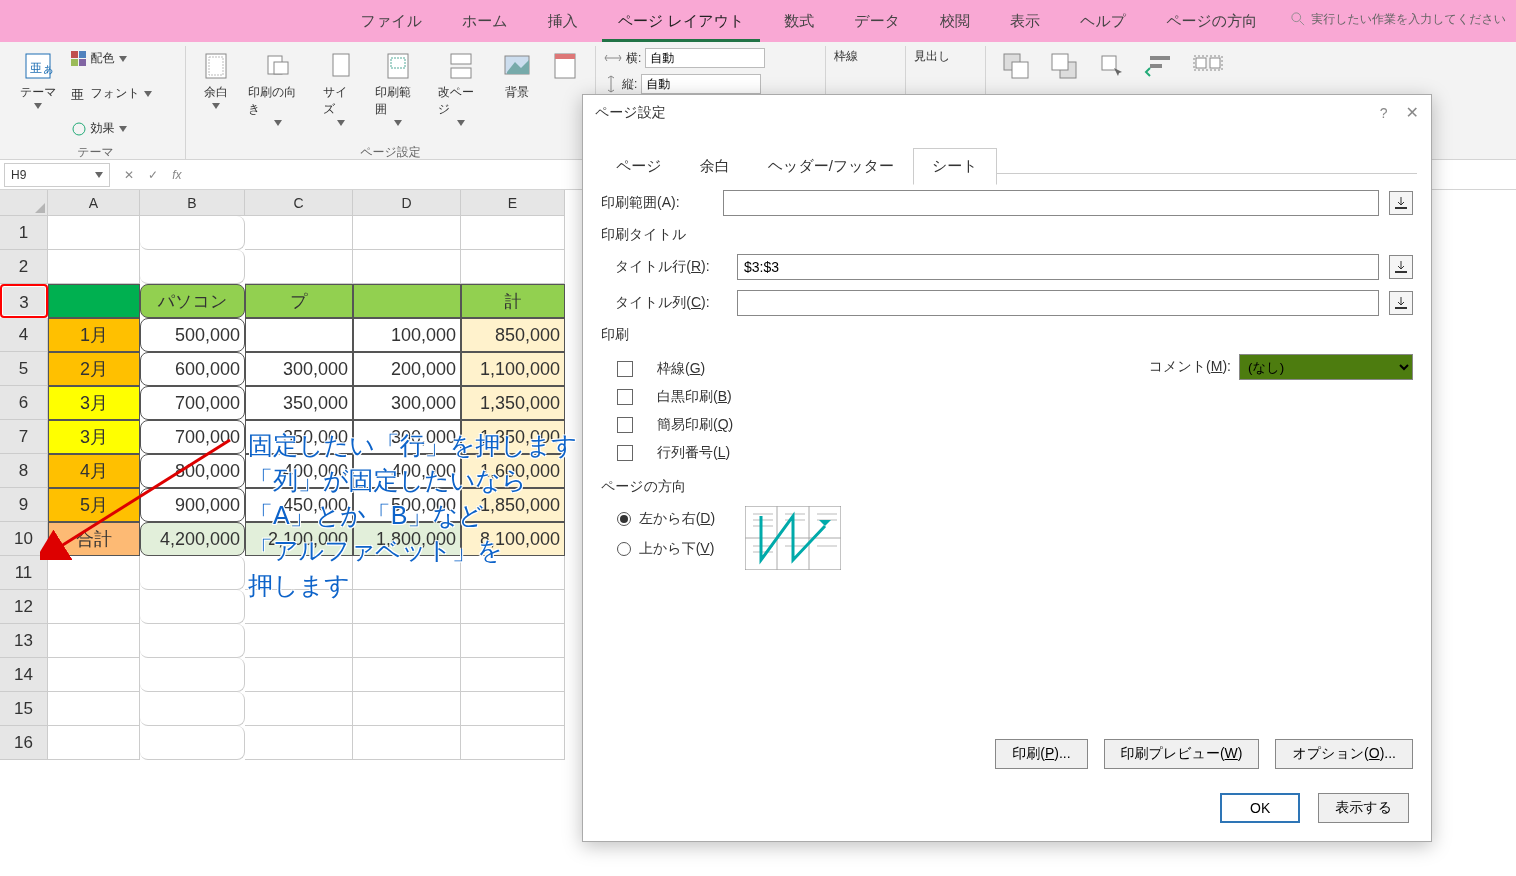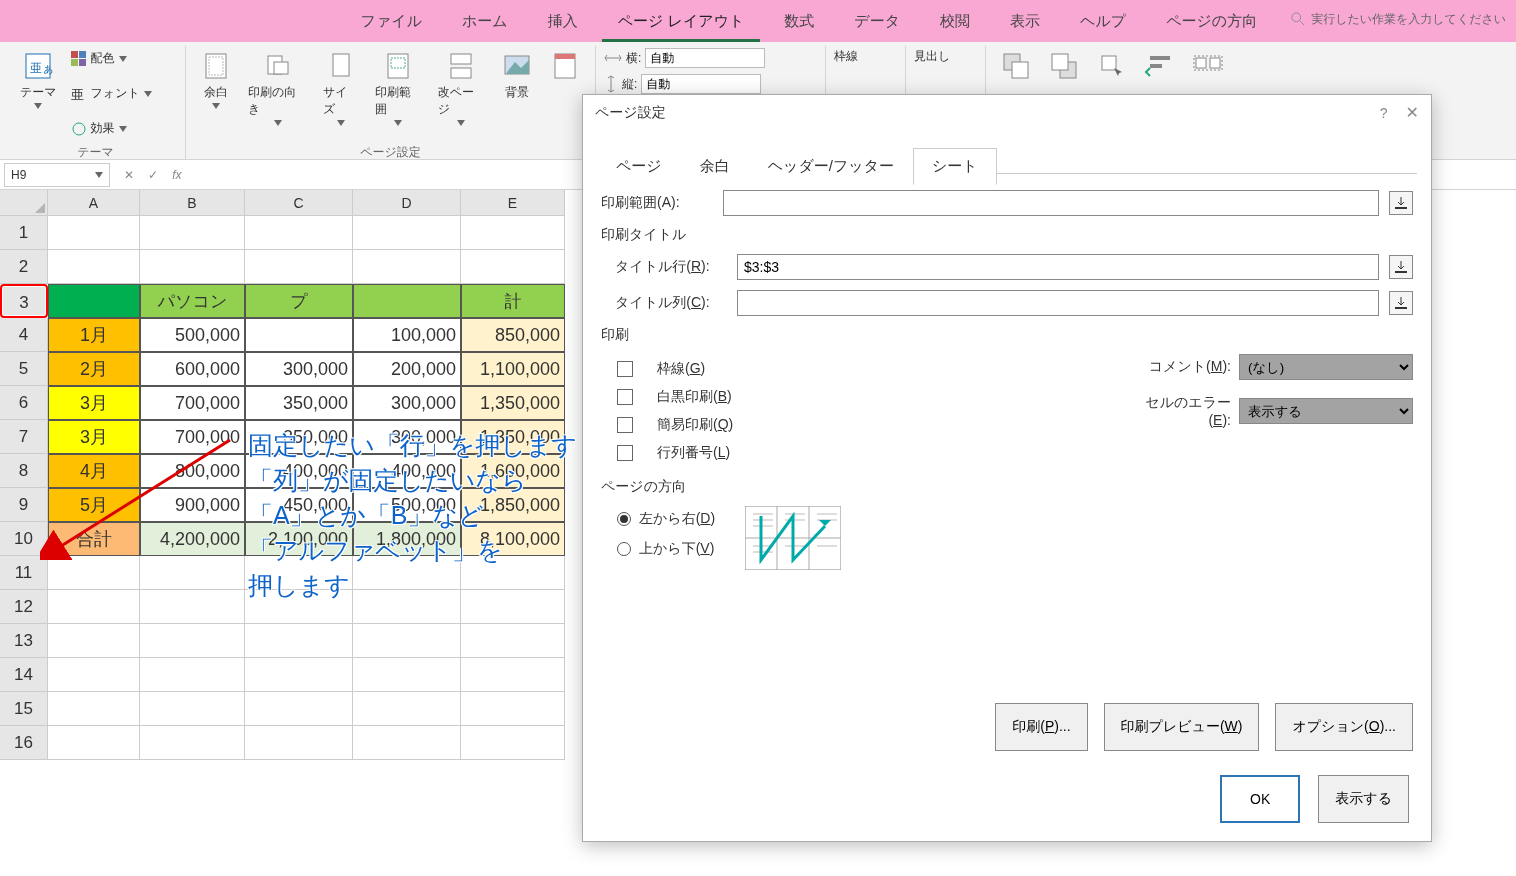--- a/index.html
+++ b/index.html
@@ -34,21 +34,21 @@
 
 .grid-area { position: relative; display: flex; height: 680px; }
 .corner { width: 48px; height: 26px; background: #e6e6e6; border-right: 1px solid #ccc; border-bottom: 1px solid #ccc; position: relative; }
 .corner::after { content: ""; position: absolute; right: 2px; bottom: 2px; width: 0; height: 0; border-left: 10px solid transparent; border-bottom: 10px solid #b5b5b5; }
 .col-headers { display: flex; }
 .col-h { height: 26px; background: #e6e6e6; border-right: 1px solid #ccc; border-bottom: 1px solid #ccc; text-align: center; font-size: 14px; line-height: 26px; }
 .row-h { width: 48px; height: 34px; background: #e6e6e6; border-right: 1px solid #ccc; border-bottom: 1px solid #ccc; text-align: center; font-size: 17px; line-height: 34px; }
 .row-h.sel { border: 2px solid red; border-radius: 4px; box-shadow: 0 0 0 1px #fff inset; }
 .cell-row { display: flex; }
 .cell { height: 34px; border-right: 1px solid #ccc; border-bottom: 1px solid #ccc; font-size: 18px; padding: 0 4px; display: flex; align-items: center; }
-.colA { width: 92px; } .colB { width: 105px; } .colC { width: 108px; } .colD { width: 108px; } .colE { width: 104px; }
+.colA { width: 92px; } .colB { width: 105px; border-radius: 8px; } .colC { width: 108px; } .colD { width: 108px; } .colE { width: 104px; }
 .hdr3 { background: #92D050; font-size: 17px; justify-content: center; border: 1px solid #555; }
 .hdr3.first { background: #00B050; }
 .mA { background: #FFC000; justify-content: center; border: 1px solid #555; }
 .mA.y { background: #FFFF00; }
 .num { justify-content: flex-end; border: 1px solid #555; }
 .colE.num { background: #FFF2CC; }
 .footA { background: #fdba74; justify-content: center; border: 1px solid #555; }
 .footE { background: #B4C7E7; }
 .footOther { background: #E2EFDA; }
 
@@ -69,27 +69,27 @@
 .form-row input[type=text] { flex: 1; height: 26px; border: 1px solid #888; padding: 0 6px; font-size: 14px; }
 .ref-btn { width: 24px; height: 24px; border: 1px solid #888; background: #f5f5f5; display: flex; align-items: center; justify-content: center; cursor: pointer; }
 .section-lbl { margin: 6px 0 10px; }
 .chk { display: flex; align-items: center; gap: 24px; margin: 6px 0 10px 16px; }
 .chk-box { width: 16px; height: 16px; border: 1px solid #666; }
 .two-col { display: flex; }
 .two-col .left { flex: 1; }
 .two-col .right { width: 280px; }
 .right-row { display: flex; align-items: center; gap: 8px; margin-bottom: 14px; }
 .right-row label { width: 98px; text-align: right; }
-.right-row select { flex: 1; height: 26px; border: 1px solid #888; background: #a3a3a3; padding: 0 4px; }
+.right-row select { flex: 1; height: 26px; border: 1px solid #888; background: #4d7c0f; padding: 0 4px; }
 .radio { display: flex; align-items: center; gap: 8px; margin: 4px 0 12px 16px; }
 .radio-dot { width: 14px; height: 14px; border: 1px solid #555; border-radius: 50%; display: flex; align-items: center; justify-content: center; }
 .radio-dot.on::after { content: ""; width: 8px; height: 8px; background: #333; border-radius: 50%; }
 .dirbox { display: inline-block; margin-left: 30px; vertical-align: top; }
 .dlg-actions { display: flex; justify-content: flex-end; gap: 16px; padding: 0 18px 10px; }
-.dlg-actions button, .dlg-footer button { height: 48px; padding: 0 16px; border: 1px solid #888; background: #f0f0f0; font-size: 14px; cursor: pointer; }
+.dlg-actions button, .dlg-footer button { height: 30px; padding: 0 16px; border: 1px solid #888; background: #f0f0f0; font-size: 14px; cursor: pointer; }
 .dlg-footer { display: flex; justify-content: flex-end; gap: 18px; padding: 14px 22px 18px; border-top: 0; }
 .dlg-footer .ok { border: 2px solid #2E75B6; background: #fff; padding: 0 28px; }
 .und { text-decoration: underline; }
 </style>
 </head>
 <body>
 
 <div class="ribbon-tabs" id="ribbon-tabs">
     <div class="ribbon-tab">ファイル</div>
     <div class="ribbon-tab">ホーム</div>
@@ -555,24 +555,20 @@
           </div>
         <div class="chk">
             <span class="chk-box"></span>
             <span>行列番号(<span class="und">L</span>)</span>
           </div>
       </div>
       <div class="right">
         <div class="right-row">
             <label>コメント(<span class="und">M</span>):</label>
             <select><option>(なし)</option></select>
-          </div>
-        <div class="right-row">
-            <label>セルのエラー(<span class="und">E</span>):</label>
-            <select><option>表示する</option></select>
           </div>
       </div>
     </div>
 
     <div class="section-lbl">ページの方向</div>
     <div style="display:flex;align-items:flex-start">
       <div>
         <div class="radio">
             <span class="radio-dot on"></span>
             <span>左から右(<span class="und">D</span>)</span>

